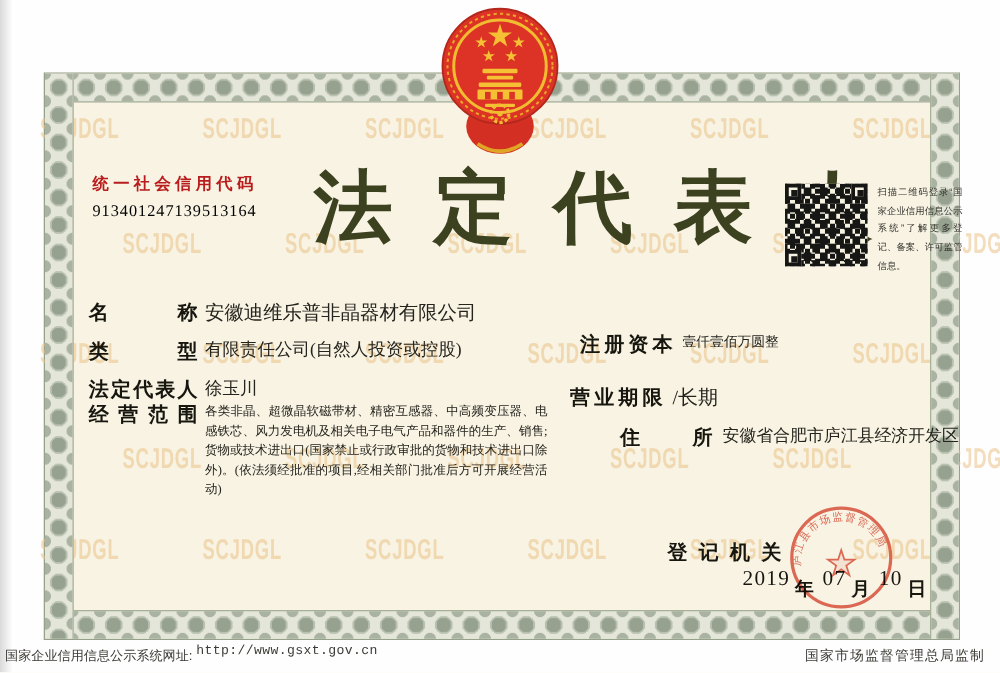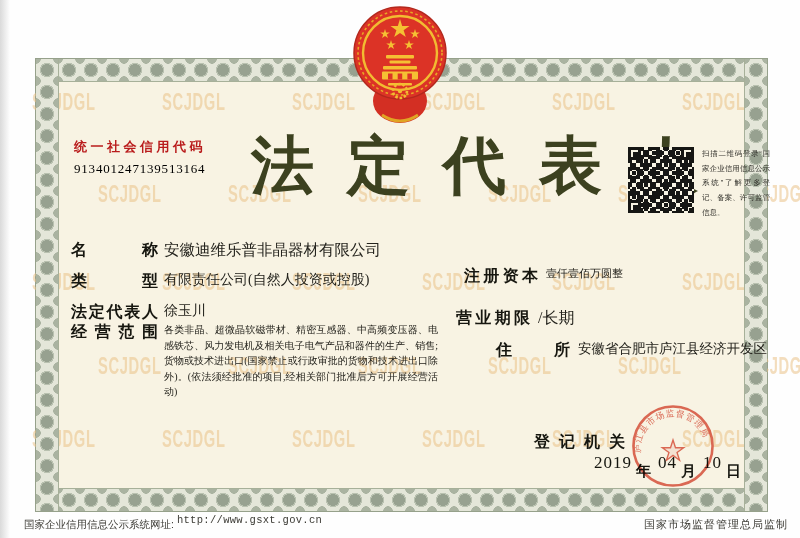--- a/index.html
+++ b/index.html
@@ -77,21 +77,21 @@
   .idate .dunit{font-size:15px;font-weight:700;margin:0 7px 0 4px;}
 
   
   .stamp{position:absolute;left:594px;top:344px;width:86px;height:86px;z-index:5;
          mix-blend-mode:multiply;opacity:.88;pointer-events:none;}
 
   
   .emblem{position:absolute;left:352px;top:3px;z-index:6;}
 
   
-  .foot-left{position:absolute;left:24px;top:518px;font-size:10.5px;color:#3c3b35;}
+  .foot-left{position:absolute;left:4px;top:518px;font-size:10.5px;color:#3c3b35;}
   .foot-left .url{display:inline-block;position:relative;top:-5px;margin-left:3px;
        font-family:"Liberation Mono",monospace;font-size:10.5px;letter-spacing:.3px;}
   .foot-right{position:absolute;right:12px;top:517px;font-size:11px;color:#3c3b35;letter-spacing:1px;}
 </style>
 </head>
 <body>
 
 <div class="page">
   <div class="scan-shade"></div>
 
@@ -176,21 +176,21 @@
         <span class="fvalue">/长期</span>
       </div>
       <div class="field right rrow3">
         <span class="flabel">住所</span>
         <span class="fvalue">安徽省合肥市庐江县经济开发区</span>
       </div>
 
       <div class="registrar">登记机关</div>
 
       <div class="idate">
-        <span class="dnum">2019</span><span class="dunit">年</span><span class="dnum">04</span><span class="dunit">月</span><span class="dnum">10</span><span class="dunit">日</span>
+        <span class="dnum">2019</span><span class="dunit">年</span><span class="dnum">07</span><span class="dunit">月</span><span class="dnum">10</span><span class="dunit">日</span>
       </div>
 
       <svg class="stamp" viewBox="0 0 100 100">
         <circle cx="50" cy="50" r="46" fill="none" stroke="#d5543e" stroke-width="3"></circle>
         <path id="arcpath" d="M 13 62 A 38 38 0 1 1 87 62" fill="none"></path>
         <text font-size="10" fill="#d5543e" letter-spacing="1.2">
           <textPath href="#arcpath" startOffset="4">庐江县市场监督管理局</textPath>
         </text>
         <polygon points="50,43 52.9,51.98 62.4,51.98 54.7,57.5 57.6,66.5 50,61 42.4,66.5 45.3,57.5 37.6,51.98 47.1,51.98" fill="rgba(213,84,62,0.12)" stroke="#d5543e" stroke-width="1.6"></polygon>
       </svg>

